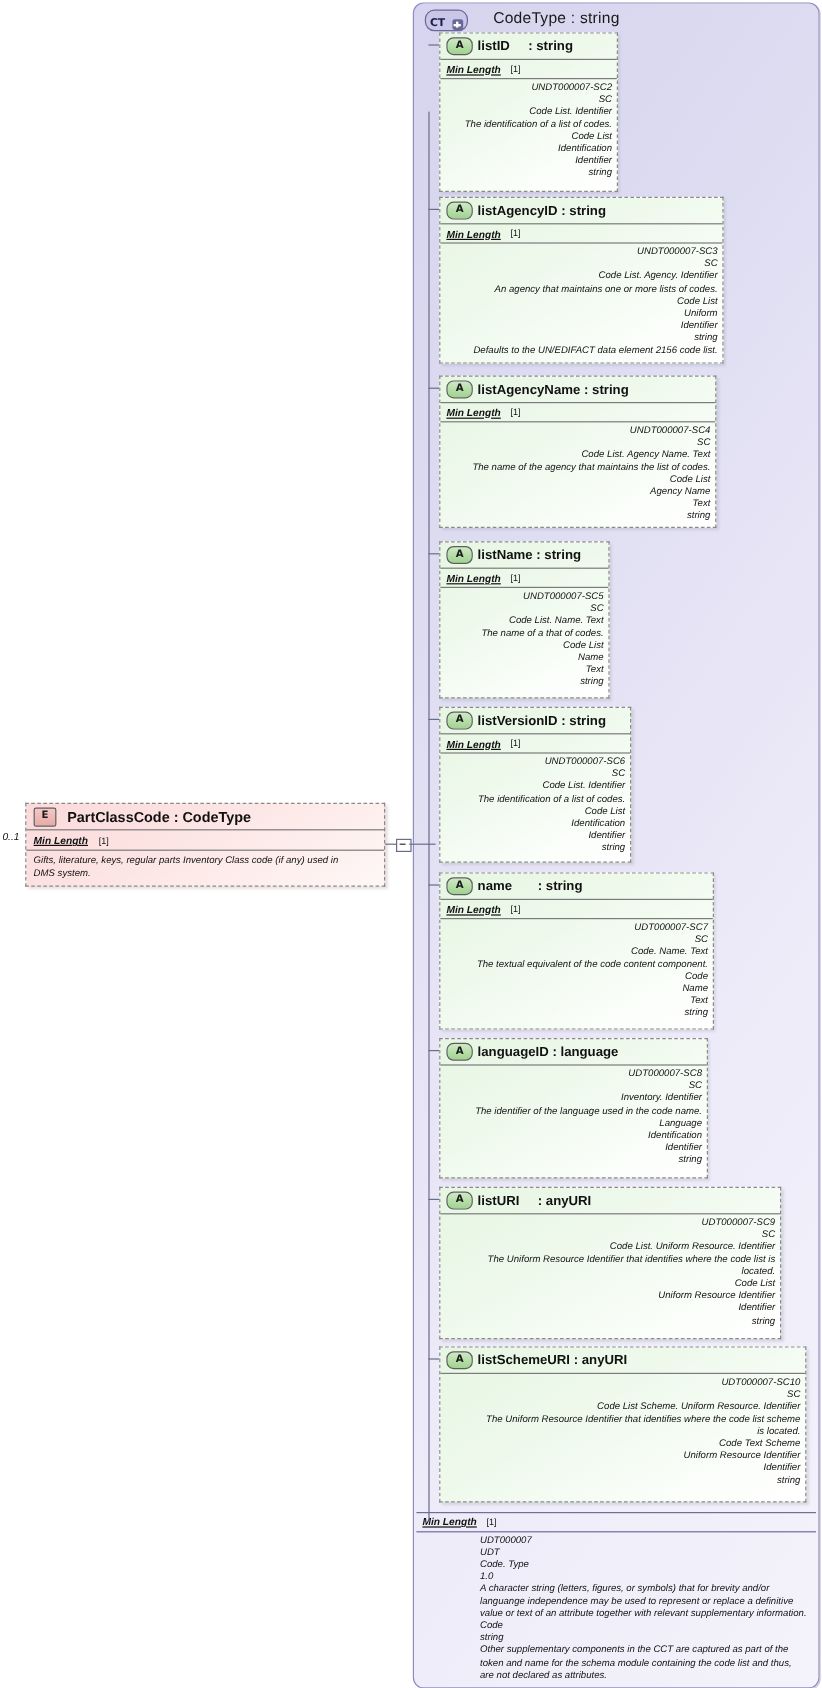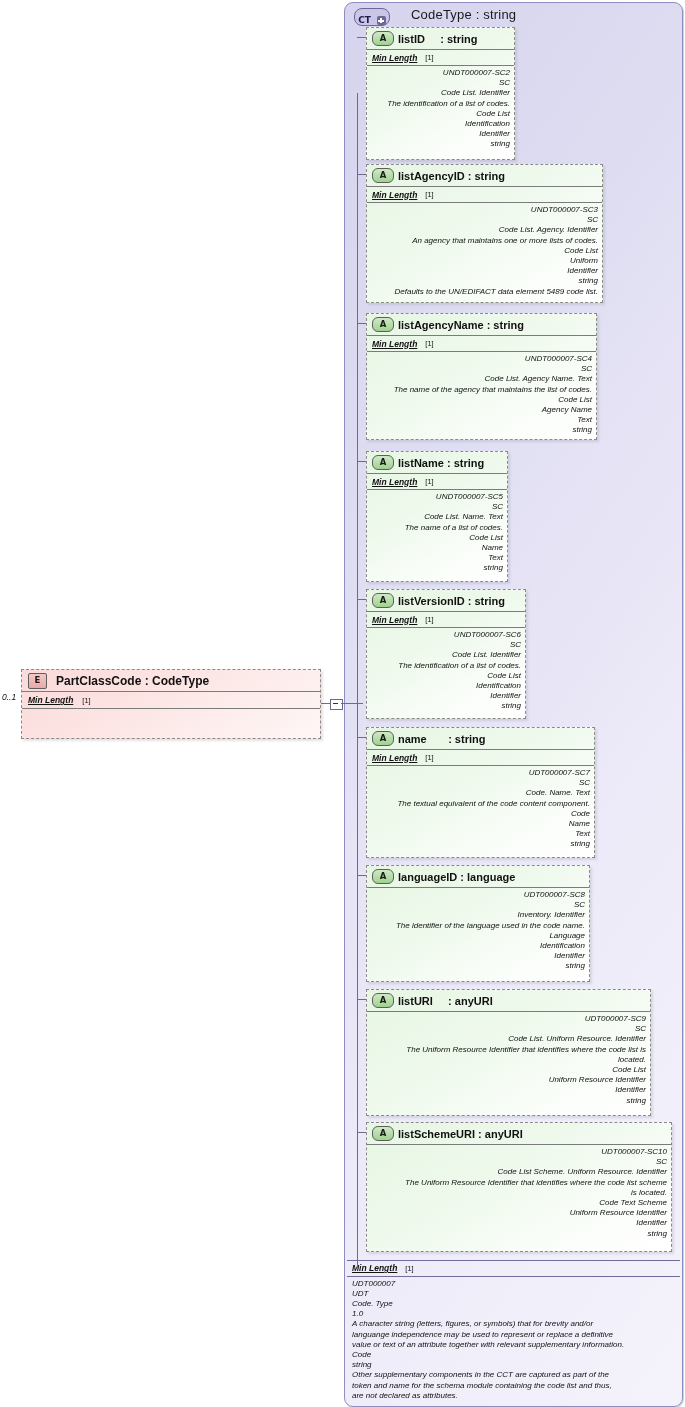--- a/index.html
+++ b/index.html
@@ -122,21 +122,21 @@
   }
   .ct-footer .minlen{
     height:15px;border-top:1px solid #6f6d9c;border-bottom:1px solid #6f6d9c;
     display:flex;align-items:center;padding-left:5px;
   }
   .ct-footer .minlen .lbl{
     font-size:8.5px;font-style:italic;font-weight:700;color:#111;
     text-decoration:underline;text-underline-offset:1px;
   }
   .ct-footer .minlen .card{font-size:7.5px;color:#111;margin-left:8px;}
-  .ct-footer .body{padding:2px 6px 2px 5px;}
+  .ct-footer .body{padding:2px 6px 2px 5px;margin-left:48px;}
   .ct-footer .body div{font-size:8px;font-style:italic;color:#111;line-height:10.2px;}
 
   
   .line{position:absolute;background:#6b6b8a;}
   .vline{width:1px;}
   .hline{height:1px;}
   .expander{
     position:absolute;width:11px;height:9px;border:1px solid #6b6b8a;background:#fff;
   }
   .expander:before{
@@ -185,20 +185,24 @@
 
   <div class="elem" style="left:21px;top:669px;width:300px;height:70px;">
     <div class="hdr">
       <span class="badge">E</span>
       <span class="nm">PartClassCode : CodeType</span>
     </div>
     <div class="minlen">
       <span class="lbl">Min Length</span>
       <span class="card">[1]</span>
     </div>
+    <div class="body" id="element-lines">
+        <div>Gifts, literature, keys, regular parts Inventory Class code (if any) used in</div>
+        <div>DMS system.</div>
+      </div>
   </div>
 
   <div class="line hline" style="left:321px;top:703px;width:9px;"></div>
   <div class="expander" style="left:330px;top:699px;"></div>
   <div class="line hline" style="left:341px;top:703px;width:22px;"></div>
 
   <div id="attr-host">
       <div class="line hline" style="left: 357px; top: 37px; width: 9px;"></div>
       <div class="attr" style="left: 366px; top: 27px; width: 149px; height: 133px;">
         <div class="hdr">
@@ -232,21 +236,21 @@
         </div>
         <div class="body">
           <div>UNDT000007-SC3</div>
           <div>SC</div>
           <div>Code List. Agency. Identifier</div>
           <div>An agency that maintains one or more lists of codes.</div>
           <div>Code List</div>
           <div>Uniform</div>
           <div>Identifier</div>
           <div>string</div>
-          <div>Defaults to the UN/EDIFACT data element 5489 code list.</div>
+          <div>Defaults to the UN/EDIFACT data element 2156 code list.</div>
         </div>
       </div>
       <div class="line hline" style="left: 357px; top: 323px; width: 9px;"></div>
       <div class="attr" style="left: 366px; top: 313px; width: 231px; height: 127px;">
         <div class="hdr">
           <span class="badge">A</span>
           <span class="nm">listAgencyName : string</span>
         </div>
         <div class="minlen">
           <span class="lbl">Min Length</span>
@@ -270,21 +274,21 @@
           <span class="nm">listName : string</span>
         </div>
         <div class="minlen">
           <span class="lbl">Min Length</span>
           <span class="card">[1]</span>
         </div>
         <div class="body">
           <div>UNDT000007-SC5</div>
           <div>SC</div>
           <div>Code List. Name. Text</div>
-          <div>The name of a list of codes.</div>
+          <div>The name of a that of codes.</div>
           <div>Code List</div>
           <div>Name</div>
           <div>Text</div>
           <div>string</div>
         </div>
       </div>
       <div class="line hline" style="left: 357px; top: 599px; width: 9px;"></div>
       <div class="attr" style="left: 366px; top: 589px; width: 160px; height: 130px;">
         <div class="hdr">
           <span class="badge">A</span>

